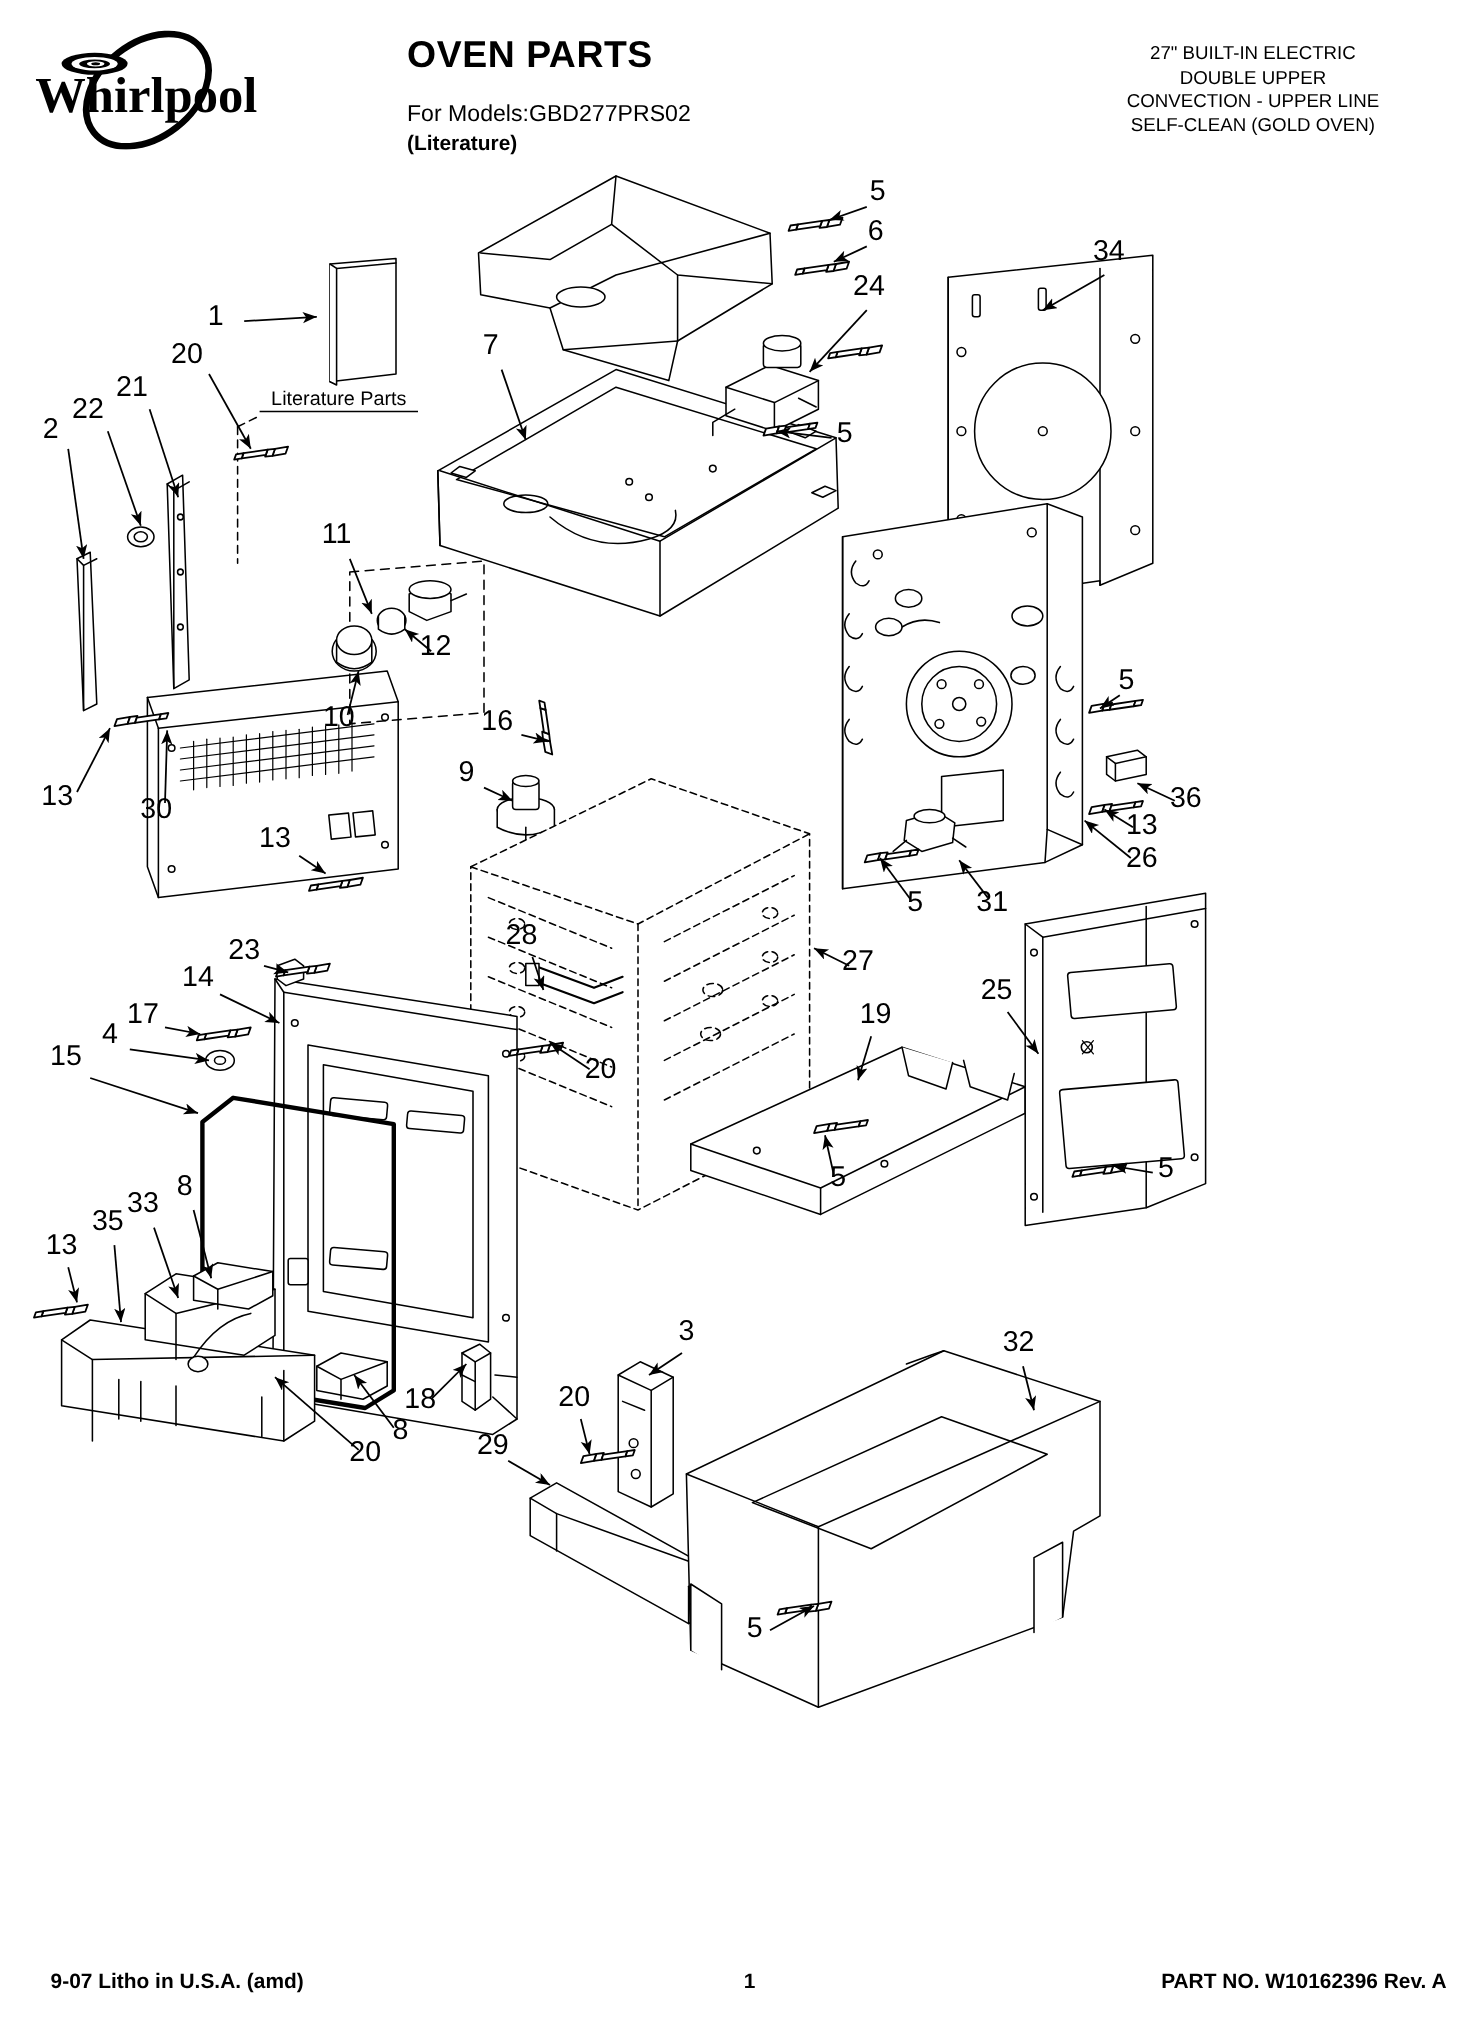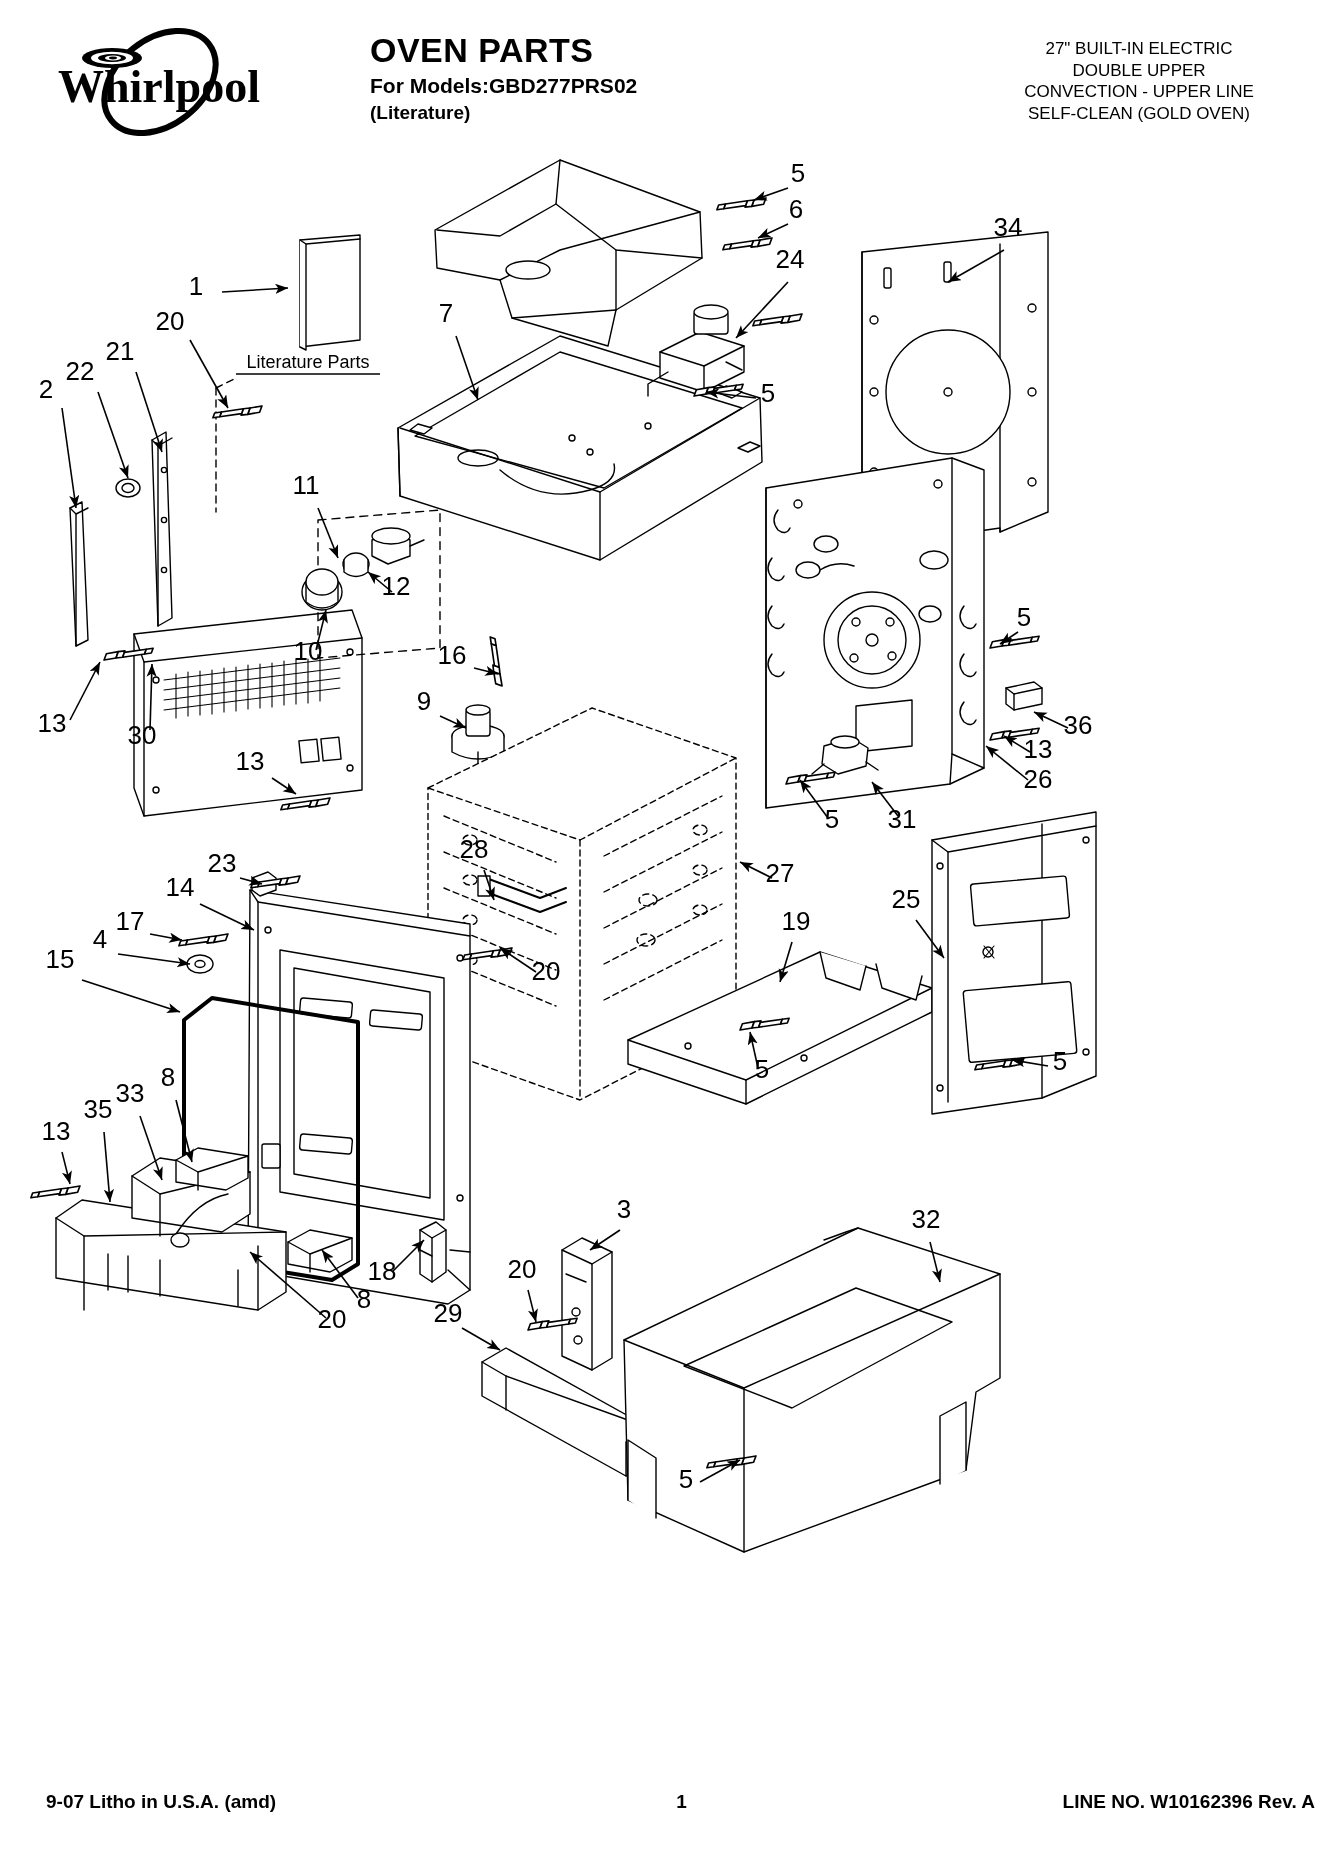--- a/index.html
+++ b/index.html
@@ -18,41 +18,41 @@
 
   
   #header {
     position: absolute;
     left: 0; top: 0;
     width: 1339px;
     height: 150px;
   }
   #brand-logo {
     position: absolute;
-    left: 36px; top: 26px;
+    left: 10px; top: 26px;
     width: 240px; height: 110px;
   }
   #title-block {
     position: absolute;
     left: 370px; top: 30px;
     width: 420px;
     text-align: left;
   }
   #doc-title {
     font-size: 34px;
     font-weight: bold;
     letter-spacing: 0.5px;
     line-height: 40px;
     margin: 0;
   }
   #doc-models {
     font-size: 21px;
-    font-weight: bold;
+    font-weight: normal;
     line-height: 27px;
-    margin: 2px 0 0 0;
+    margin: 20px 0 0 0;
   }
   #doc-finish {
     font-size: 19px;
     font-weight: bold;
     line-height: 26px;
     margin: 1px 0 0 0;
   }
   #spec-block {
     position: absolute;
     right: 30px; top: 38px;
@@ -701,14 +701,14 @@
   <g>
     <text id="lit-text" x="308" y="228" text-anchor="middle" font-size="18" font-family="'Liberation Sans',sans-serif" fill="#000">Literature Parts</text>
     <line x1="236" y1="234" x2="380" y2="234" stroke="#000" stroke-width="1.4"></line>
   </g>
 </svg>
 </div>
 
 <div id="footer">
   <div id="footer-left">9-07 Litho in U.S.A. (amd)</div>
   <div id="footer-center">1</div>
-  <div id="footer-right">LINE NO. W10162396 Rev. A</div>
+  <div id="footer-right">PART NO. W10162396 Rev. A</div>
 </div>
 
 </body></html>

